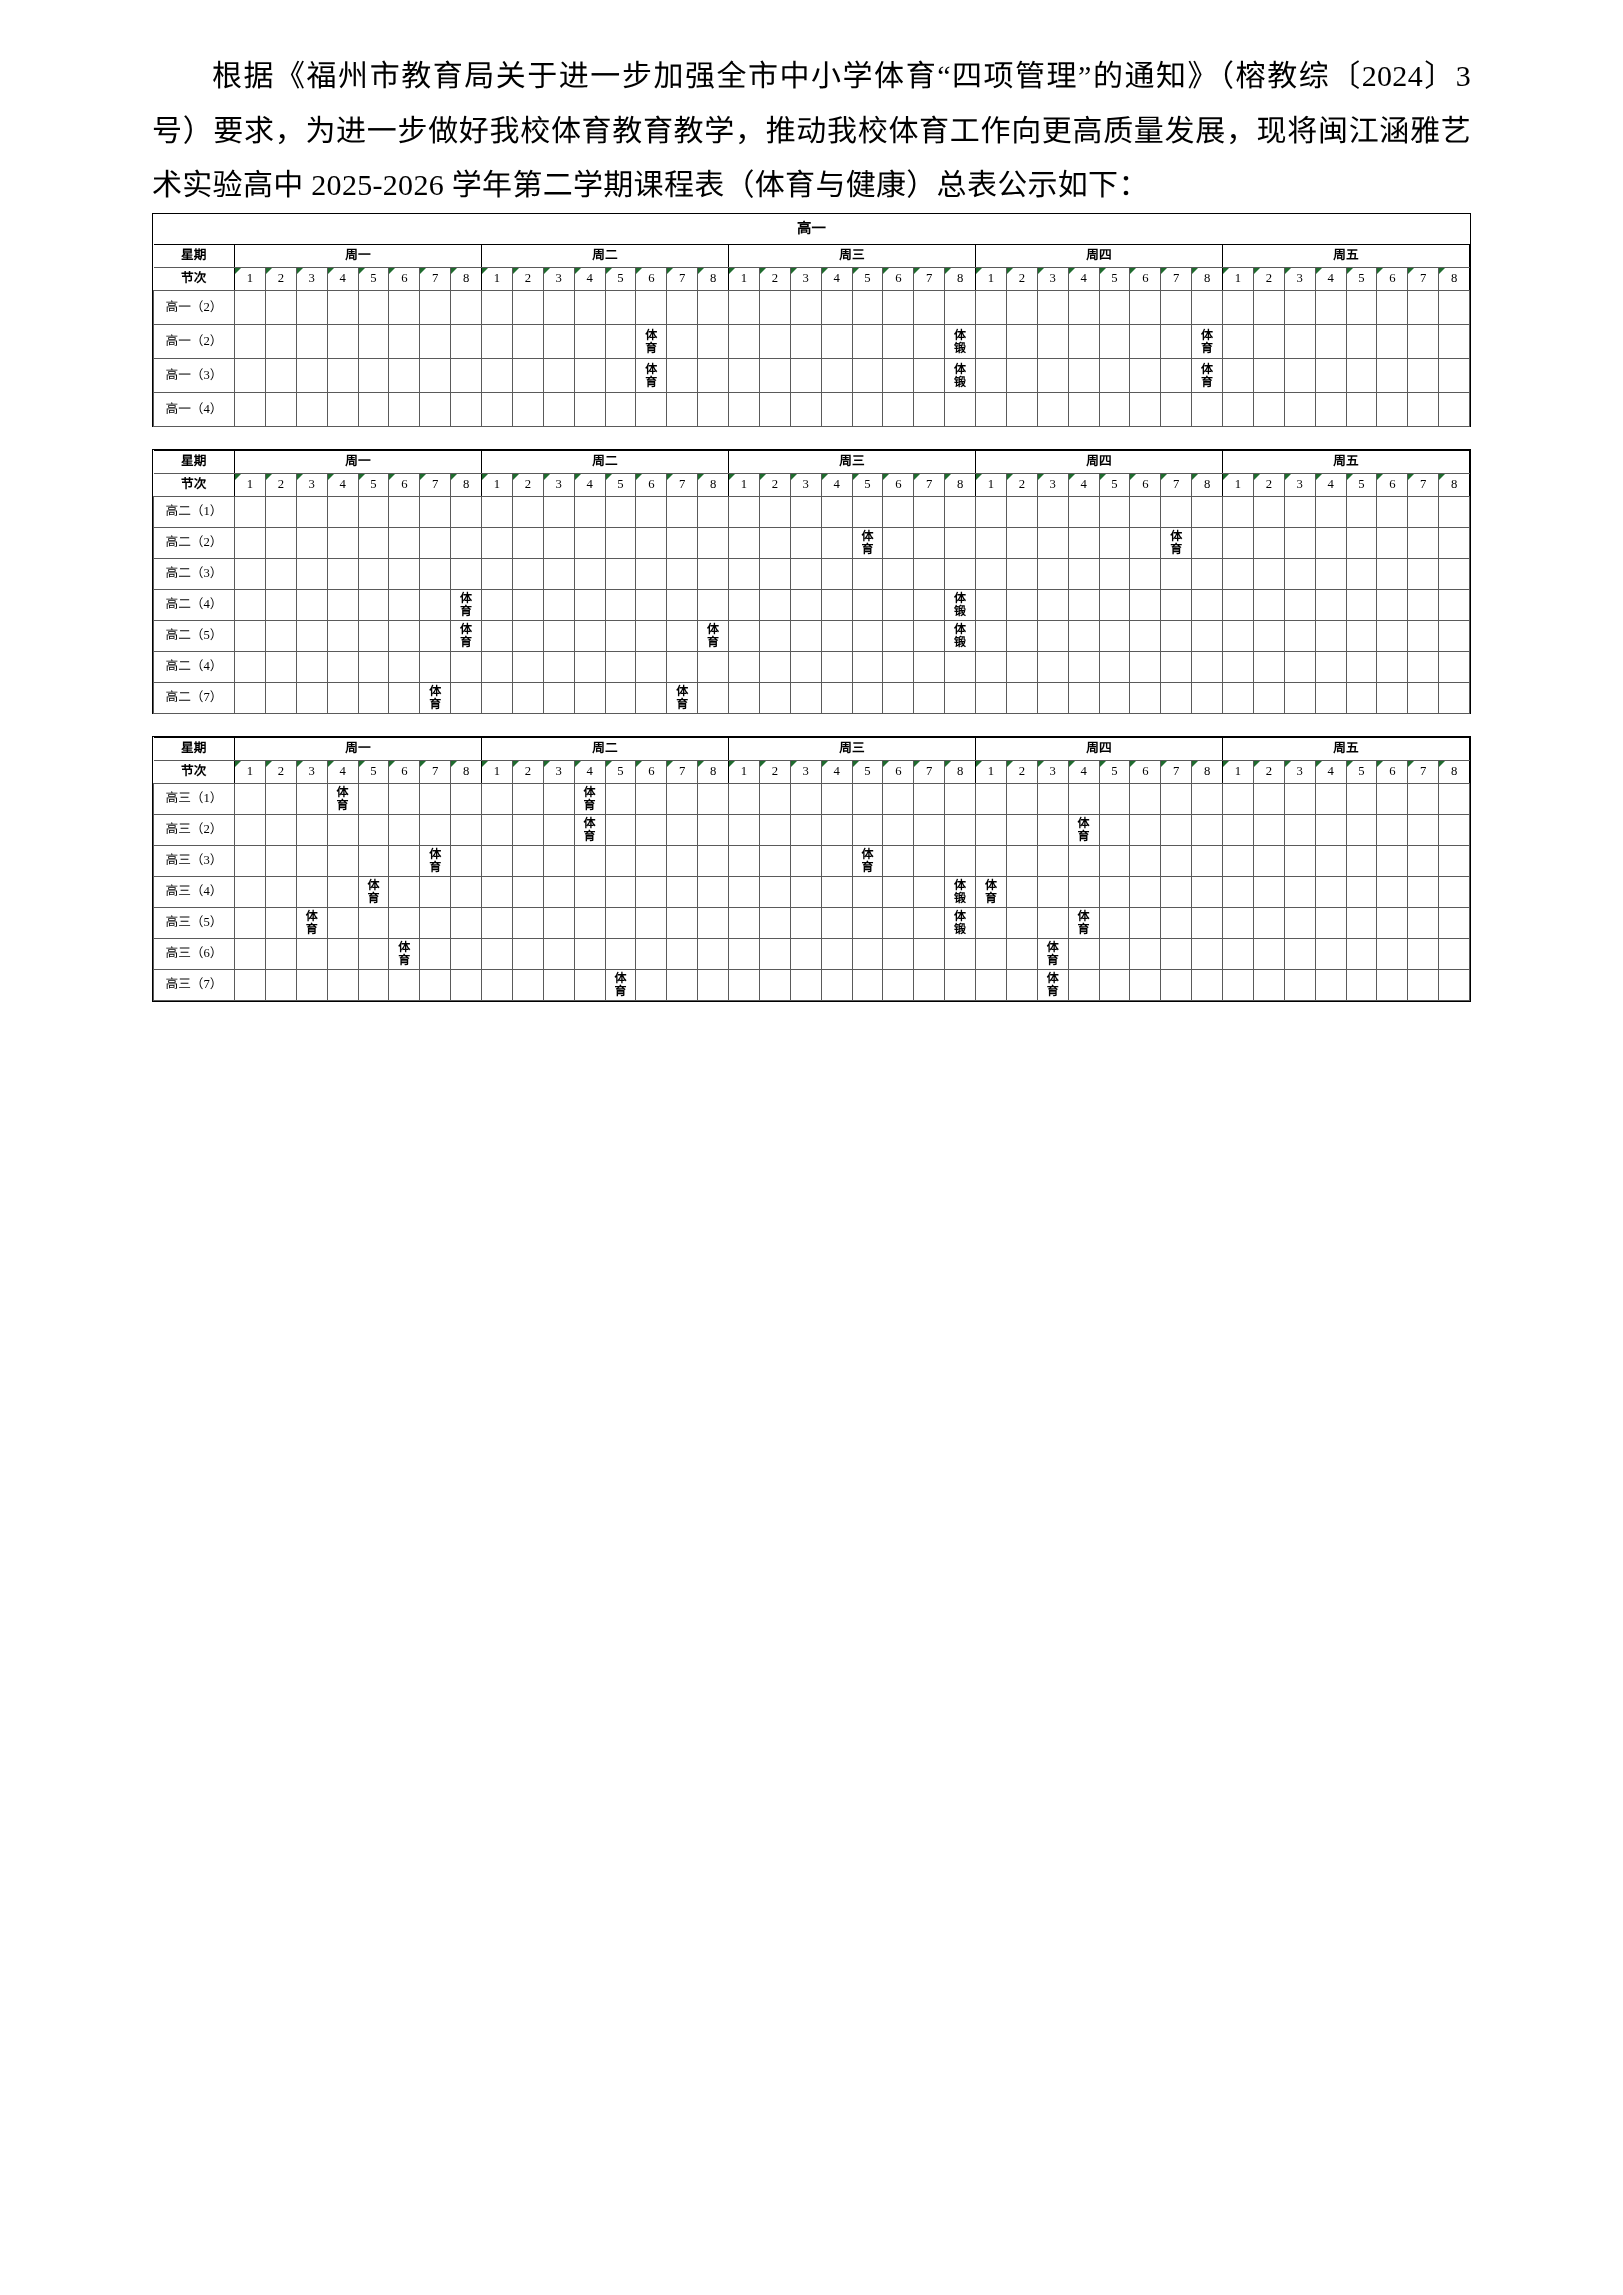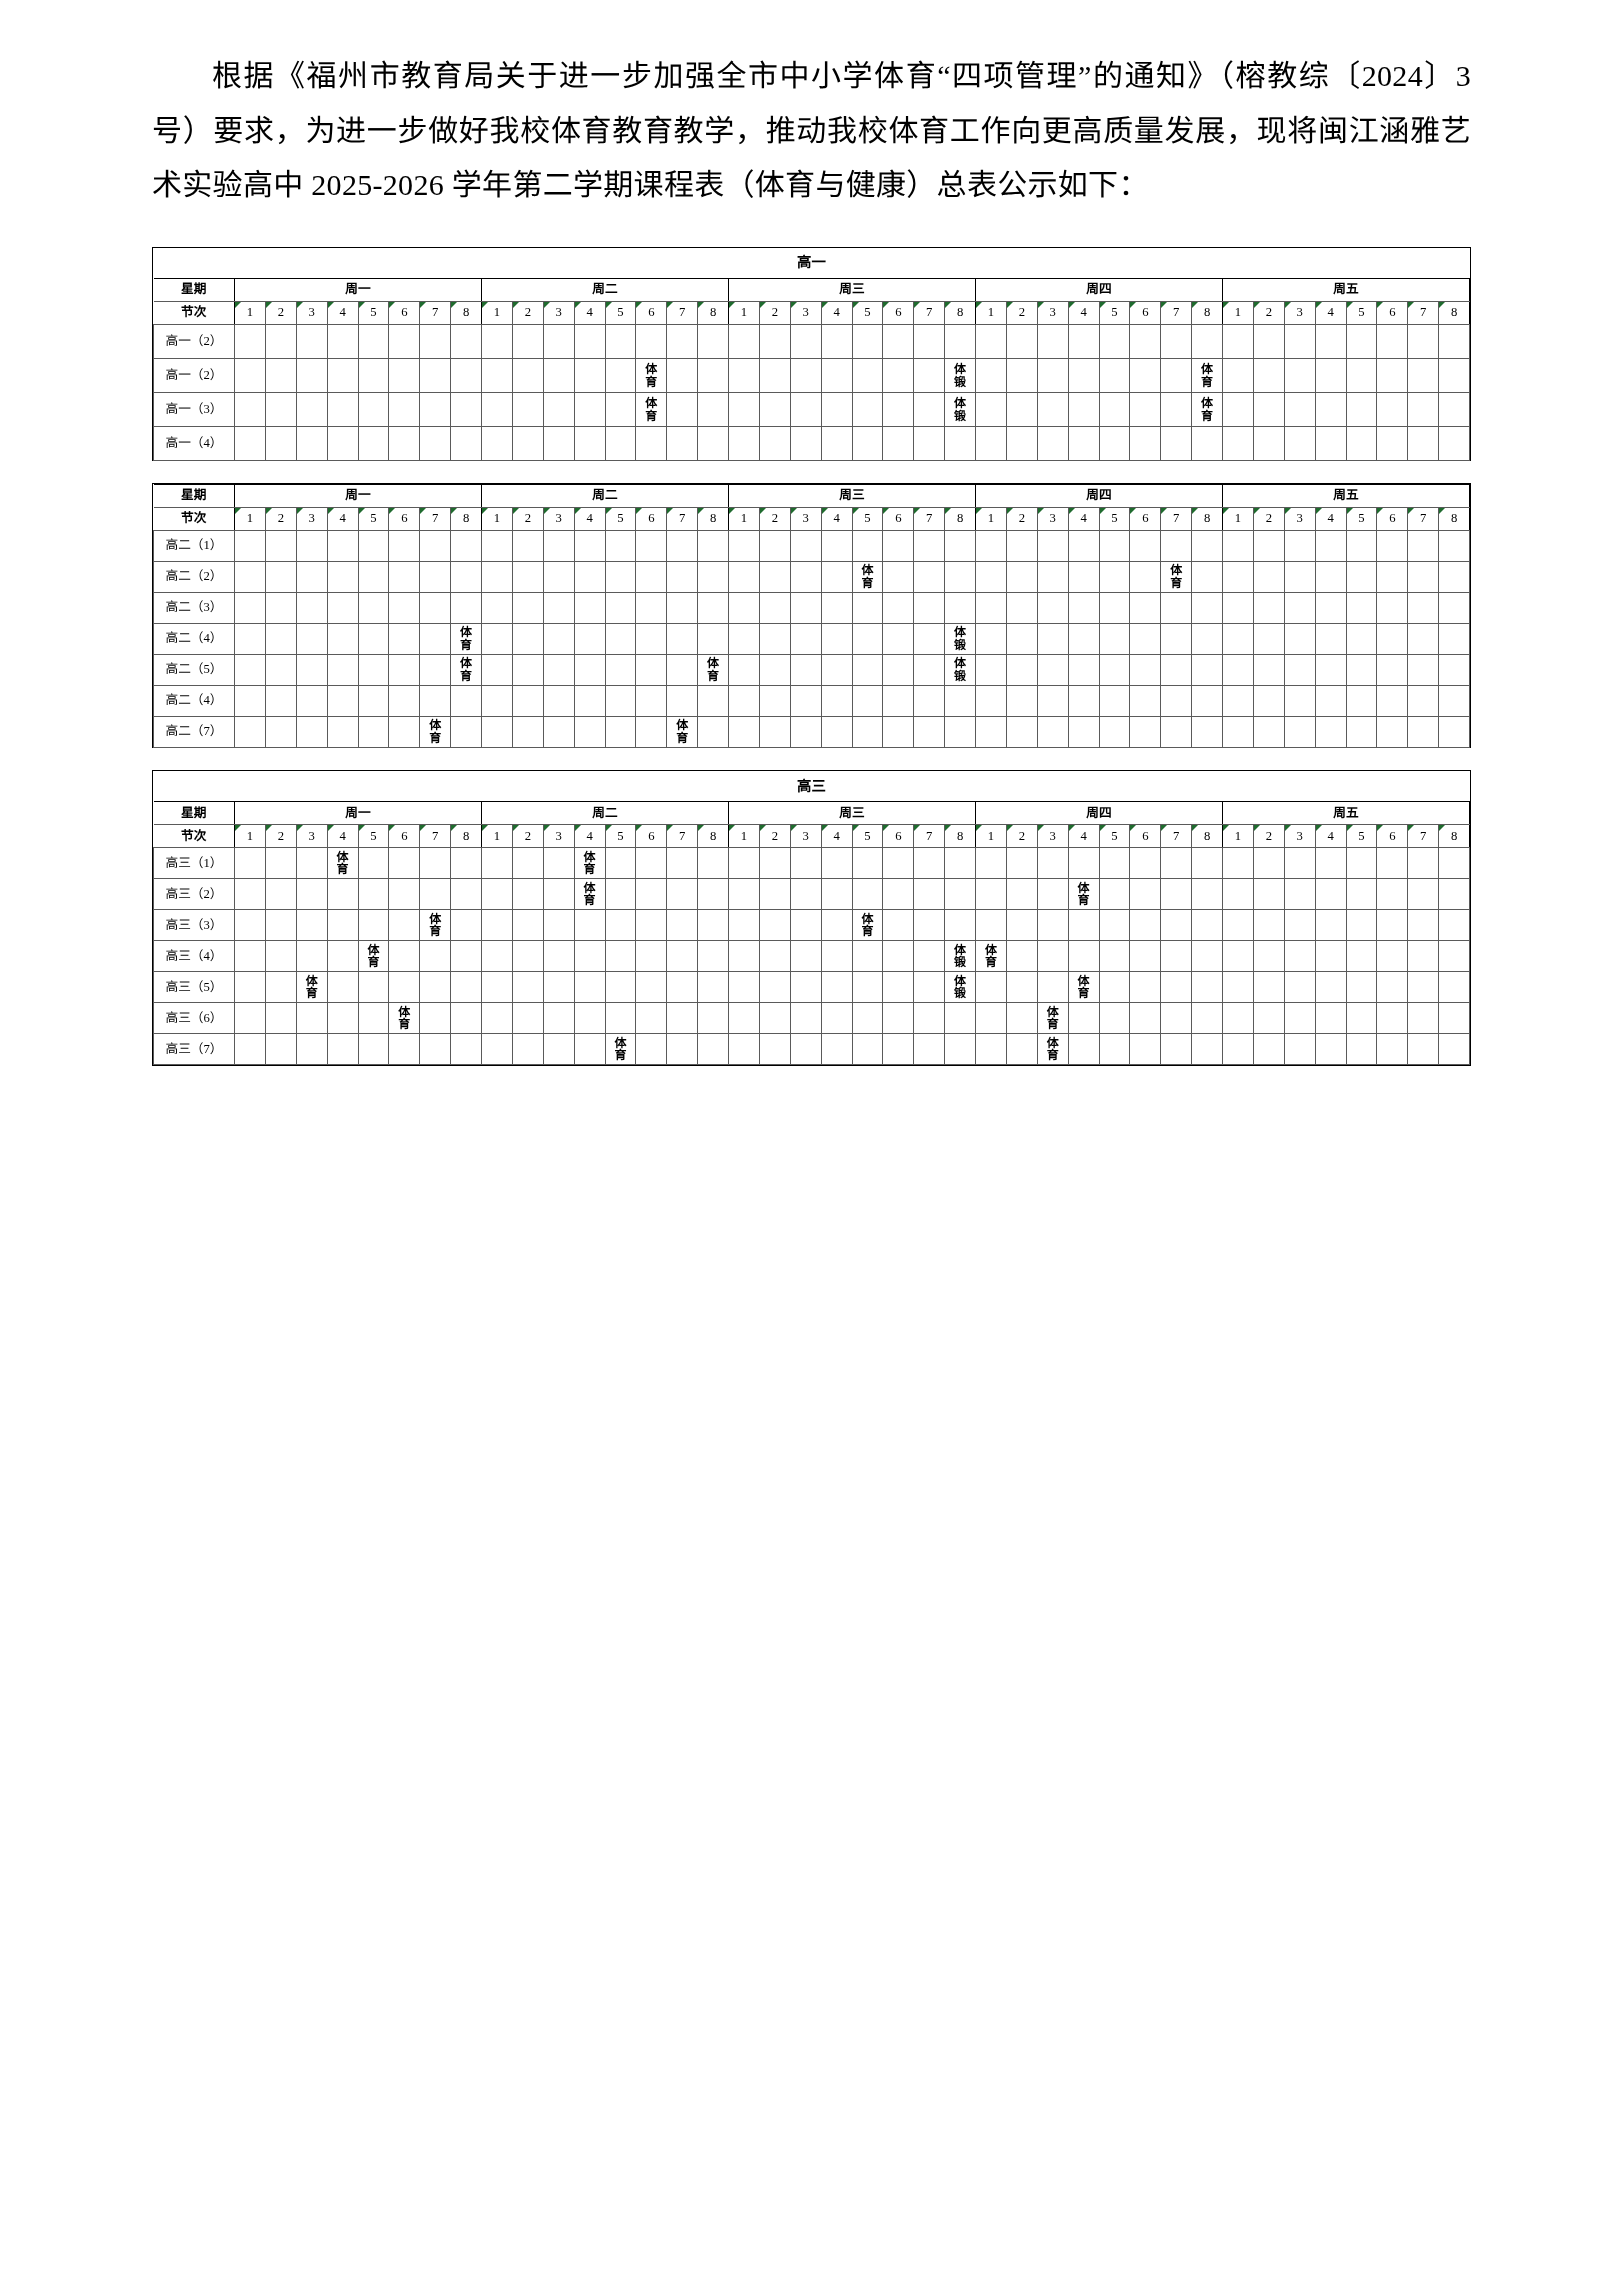--- a/index.html
+++ b/index.html
@@ -40,21 +40,20 @@
     padding-top: 49px;
     font-size: 30px;
     line-height: 1.82;
     text-align: justify;
     text-indent: 2em;
     letter-spacing: 0.3px;
   }
 
   
   .tables-area {
-    margin-top: 34px;
   }
   .grade-block {
     border: 0.8px solid #000;
     border-bottom: none;
     background: #fff;
   }
   .grade-block.last { border-bottom: 0.8px solid #000; }
   .grade-gap { height: 22px; }
 
   .grade-caption {
@@ -877,21 +876,20 @@
               <td class=""></td>
               <td class=""></td>
               <td class=""></td>
               <td class="dayend"></td>
             </tr>
           </tbody>
         </table>
       </div>
       <div class="grade-gap"></div>
       <div class="grade-block last">
-        <div class="grade-caption">高三</div>
         <table class="sched">
           <colgroup>
             <col class="col-label">
             <col>
             <col>
             <col>
             <col>
             <col>
             <col>
             <col>

